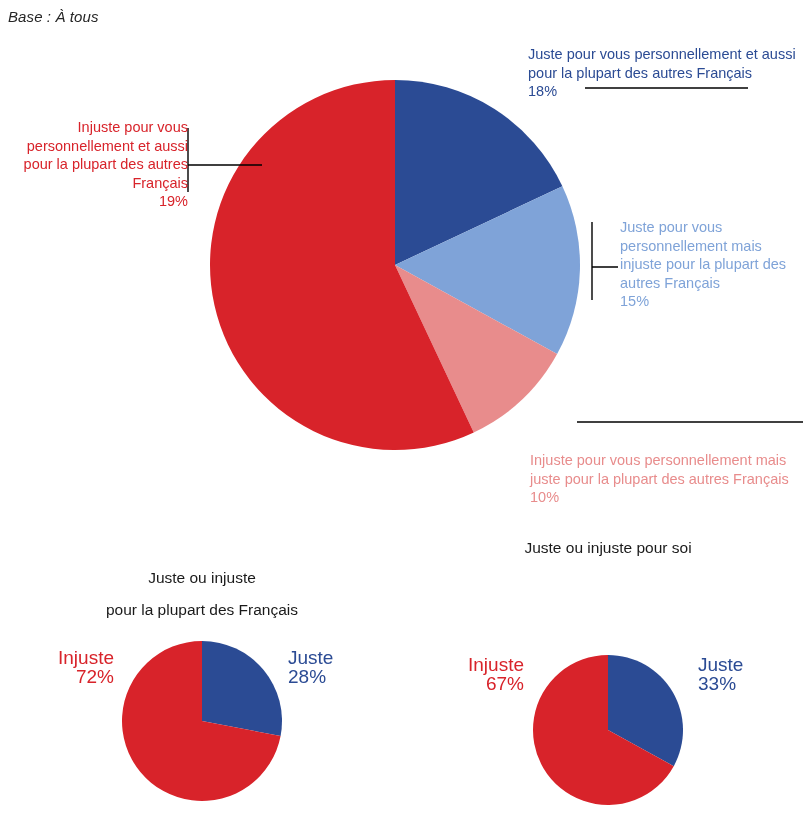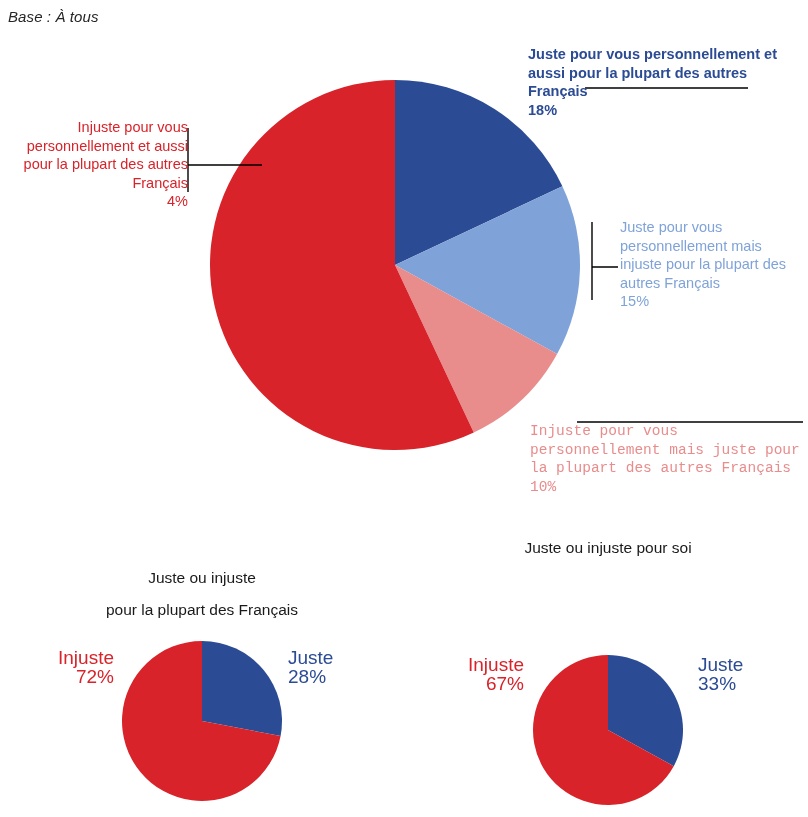--- a/index.html
+++ b/index.html
@@ -46,37 +46,35 @@
   }
   .lbl-dark-blue  { color: #2B4B94; }
   .lbl-red        { color: #D8232A; }
   .lbl-light-blue { color: #7FA3D8; }
   .lbl-salmon     { color: #E88C8C; }
 
   #label-main-dark-blue {
     left: 528px; top: 45px;
     width: 276px;
     text-align: left;
-    font-weight: bold;
   }
   #label-main-red {
     left: 8px; top: 118px;
     width: 180px;
     text-align: right;
   }
   #label-main-light-blue {
     left: 620px; top: 218px;
     width: 184px;
     text-align: left;
   }
   #label-main-salmon {
-    left: 530px; top: 422px;
+    left: 530px; top: 451px;
     width: 276px;
     text-align: left;
-    font-family: Liberation Mono, monospace;
   }
 
   .sub-title {
     position: absolute;
     font-size: 15.5px;
     line-height: 32px;
     color: #1a1a1a;
     text-align: center;
     white-space: pre-line;
   }
@@ -121,21 +119,21 @@
       <path d="M188,128 L188,192 M188,165 L262,165"></path>
       <path d="M592,222 L592,300 M592,267 L618,267"></path>
       <path d="M577,422 L803,422"></path>
     </g>
   </svg>
 
   <div class="lbl lbl-dark-blue" id="label-main-dark-blue">Juste pour vous personnellement et aussi pour la plupart des autres Français
 18%</div>
 
   <div class="lbl lbl-red" id="label-main-red">Injuste pour vous personnellement et aussi pour la plupart des autres Français
-4%</div>
+19%</div>
 
   <div class="lbl lbl-light-blue" id="label-main-light-blue">Juste pour vous personnellement mais injuste pour la plupart des autres Français
 15%</div>
 
   <div class="lbl lbl-salmon" id="label-main-salmon">Injuste pour vous personnellement mais juste pour la plupart des autres Français
 10%</div>
 
   <div class="sub-title" id="subtitle-left">Juste ou injuste
 pour la plupart des Français</div>
 

